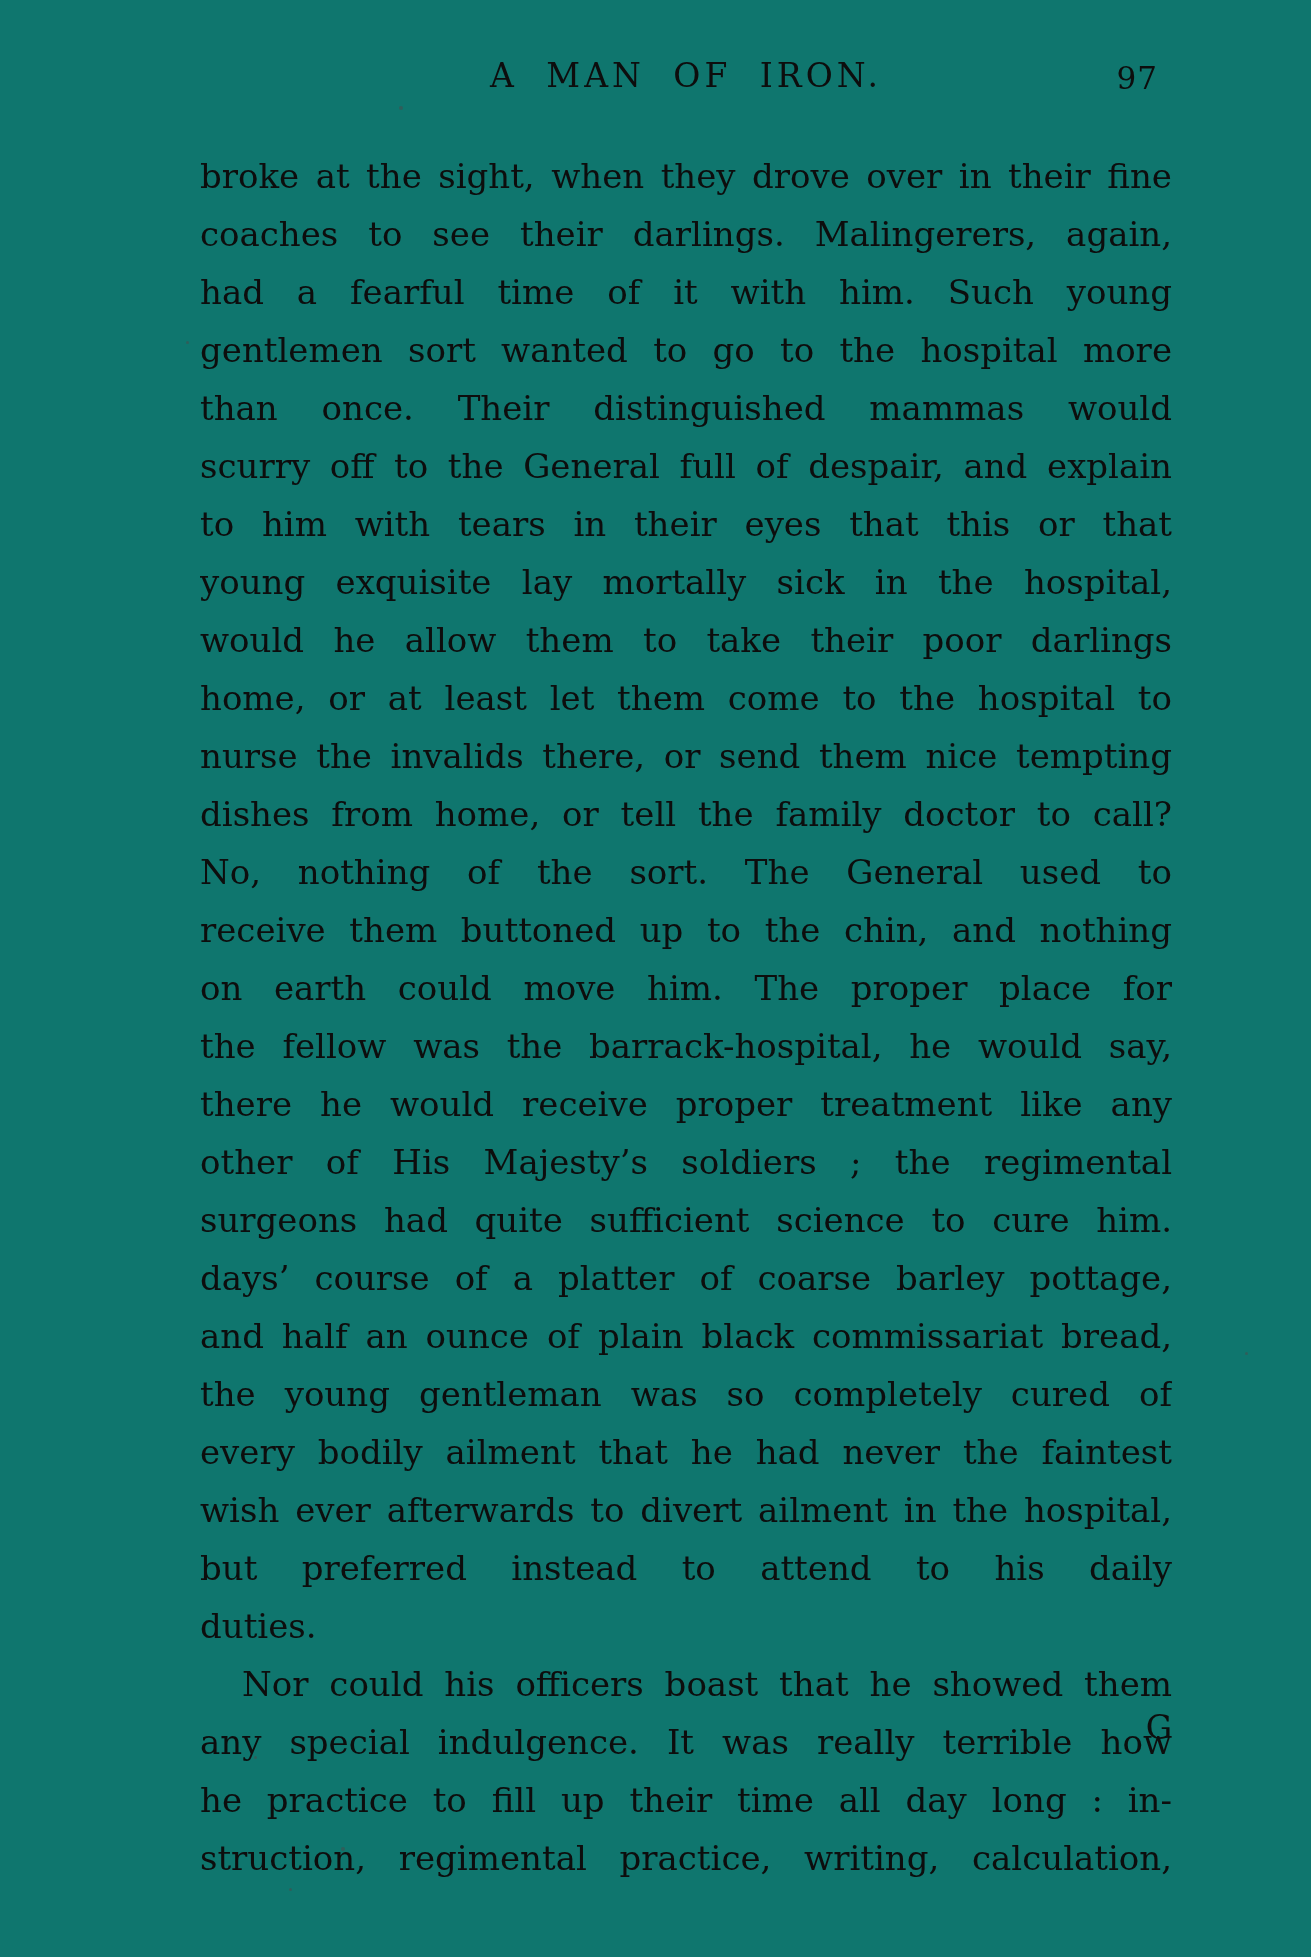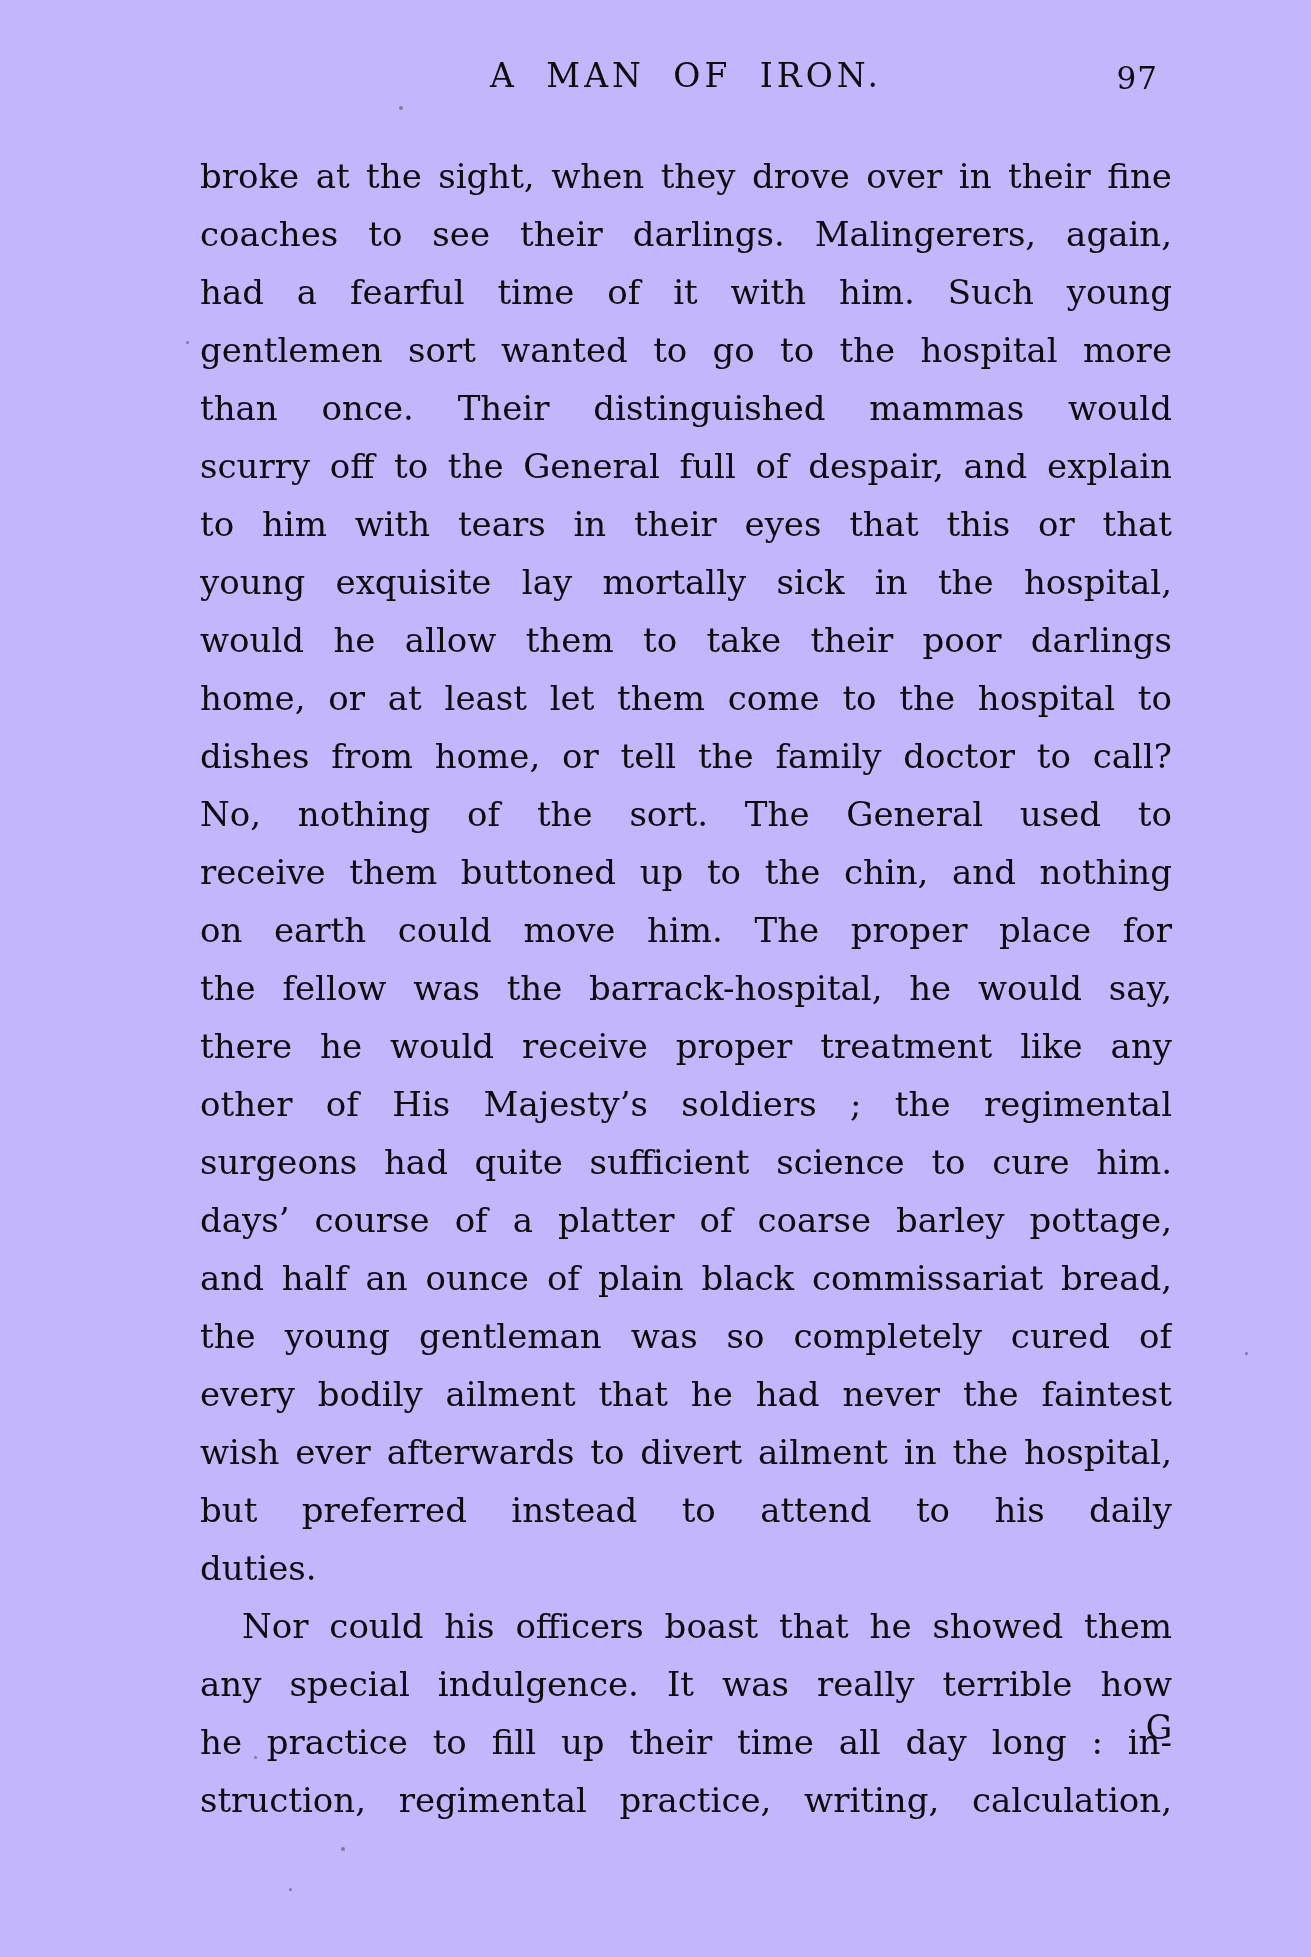--- a/index.html
+++ b/index.html
@@ -1,20 +1,20 @@
 <!DOCTYPE html>
 <html><head>
 <meta charset="utf-8">
 <style>
   html, body { margin: 0; padding: 0; background: #e8e8e8; }
   .sheet {
     position: relative;
     width: 1311px;
     height: 1957px;
-    background: #c4b5fd;
+    background: #0f766e;
     overflow: hidden;
     font-family: "DejaVu Serif", "Liberation Serif", serif;
     color: #0d0d0d;
   }
   .running-header {
     position: absolute;
     top: 56px;
     left: 200px;
     width: 972px;
     height: 44px;
@@ -87,20 +87,21 @@
   <div class="line j">broke at the sight, when they drove over in their fine</div>
       <div class="line j">coaches to see their darlings. Malingerers, again,</div>
       <div class="line j">had a fearful time of it with him. Such young</div>
       <div class="line j">gentlemen sort wanted to go to the hospital more</div>
       <div class="line j">than once. Their distinguished mammas would</div>
       <div class="line j">scurry off to the General full of despair, and explain</div>
       <div class="line j">to him with tears in their eyes that this or that</div>
       <div class="line j">young exquisite lay mortally sick in the hospital,</div>
       <div class="line j">would he allow them to take their poor darlings</div>
       <div class="line j">home, or at least let them come to the hospital to</div>
+      <div class="line j">nurse the invalids there, or send them nice tempting</div>
       <div class="line j">dishes from home, or tell the family doctor to call?</div>
       <div class="line j">No, nothing of the sort. The General used to</div>
       <div class="line j">receive them buttoned up to the chin, and nothing</div>
       <div class="line j">on earth could move him. The proper place for</div>
       <div class="line j">the fellow was the barrack-hospital, he would say,</div>
       <div class="line j">there he would receive proper treatment like any</div>
       <div class="line j">other of His Majesty’s soldiers ; the regimental</div>
       <div class="line j">surgeons had quite sufficient science to cure him.</div>
       <div class="line j">days’ course of a platter of coarse barley pottage,</div>
       <div class="line j">and half an ounce of plain black commissariat bread,</div>

